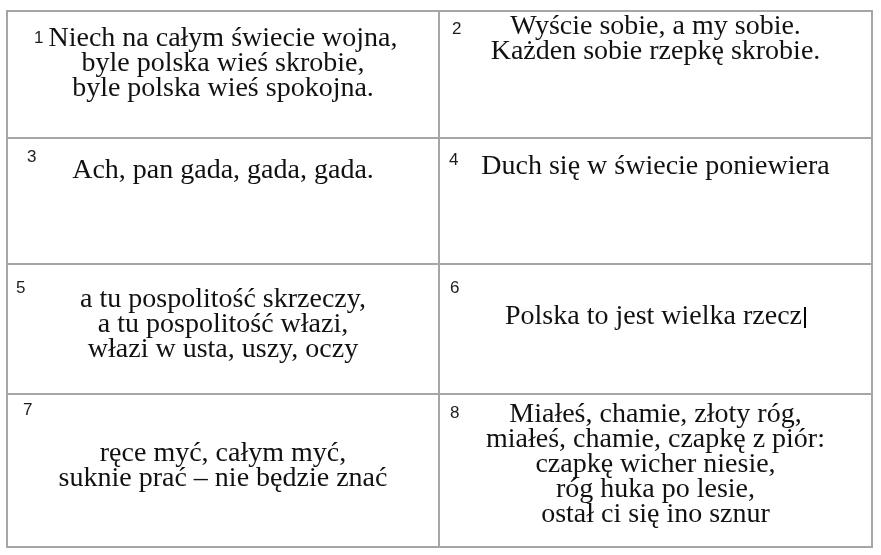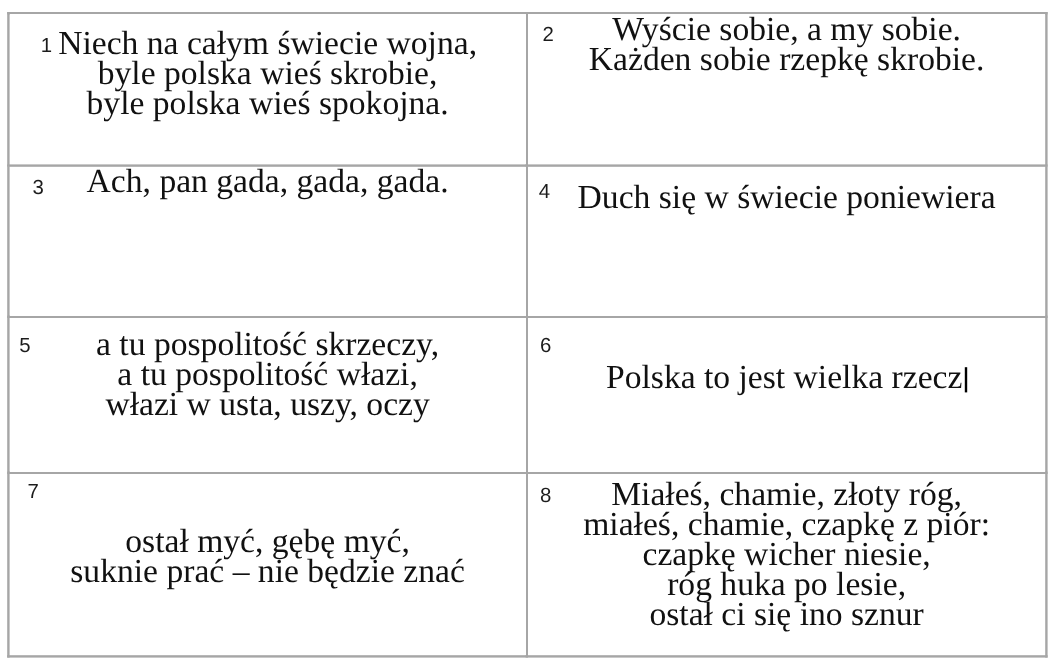--- a/index.html
+++ b/index.html
@@ -40,23 +40,23 @@
   .c1 .num { top: 16px; left: 26px; }
   .c2 .num { top: 7px;  left: 12px; }
   .c3 .num { top: 8px;  left: 19px; }
   .c4 .num { top: 11px; left: 9px;  }
   .c5 .num { top: 13px; left: 8px;  }
   .c6 .num { top: 13px; left: 10px; }
   .c7 .num { top: 5px;  left: 15px; }
   .c8 .num { top: 8px;  left: 10px; }
   .c1 .verse { padding-top: 12px; }
   .c2 .verse { }
-  .c3 .verse { }
+  .c3 .verse { padding-top: 17px; }
   .c4 .verse { padding-top: 13px; }
-  .c5 .verse { padding-top: 10px; }
+  .c5 .verse { padding-top: 20px; }
   .c6 .verse { padding-top: 37px; }
   .c7 .verse { padding-top: 44px; }
   .c8 .verse { padding-top: 5px;  }
   .caret {
     display: inline-block;
     width: 2px;
     height: 21px;
     background: #000000;
     margin-left: 2px;
     vertical-align: -4px;
@@ -117,21 +117,21 @@
         <div>
           <span>Polska to jest wielka rzecz</span><span class="caret" style="background: rgb(0, 0, 0);"></span>
         </div>
       </div>
     </td>
   </tr>
   <tr style="height:153px;">
     <td class="cell c7">
       <span class="num">7</span>
       <div class="verse">
-        <div>ostał myć, gębę myć,</div>
+        <div>ręce myć, całym myć,</div>
         <div>suknie prać – nie będzie znać</div>
       </div>
     </td>
     <td class="cell c8">
       <span class="num">8</span>
       <div class="verse">
         <div>Miałeś, chamie, złoty róg,</div>
         <div>miałeś, chamie, czapkę z piór:</div>
         <div>czapkę wicher niesie,</div>
         <div>róg huka po lesie,</div>

